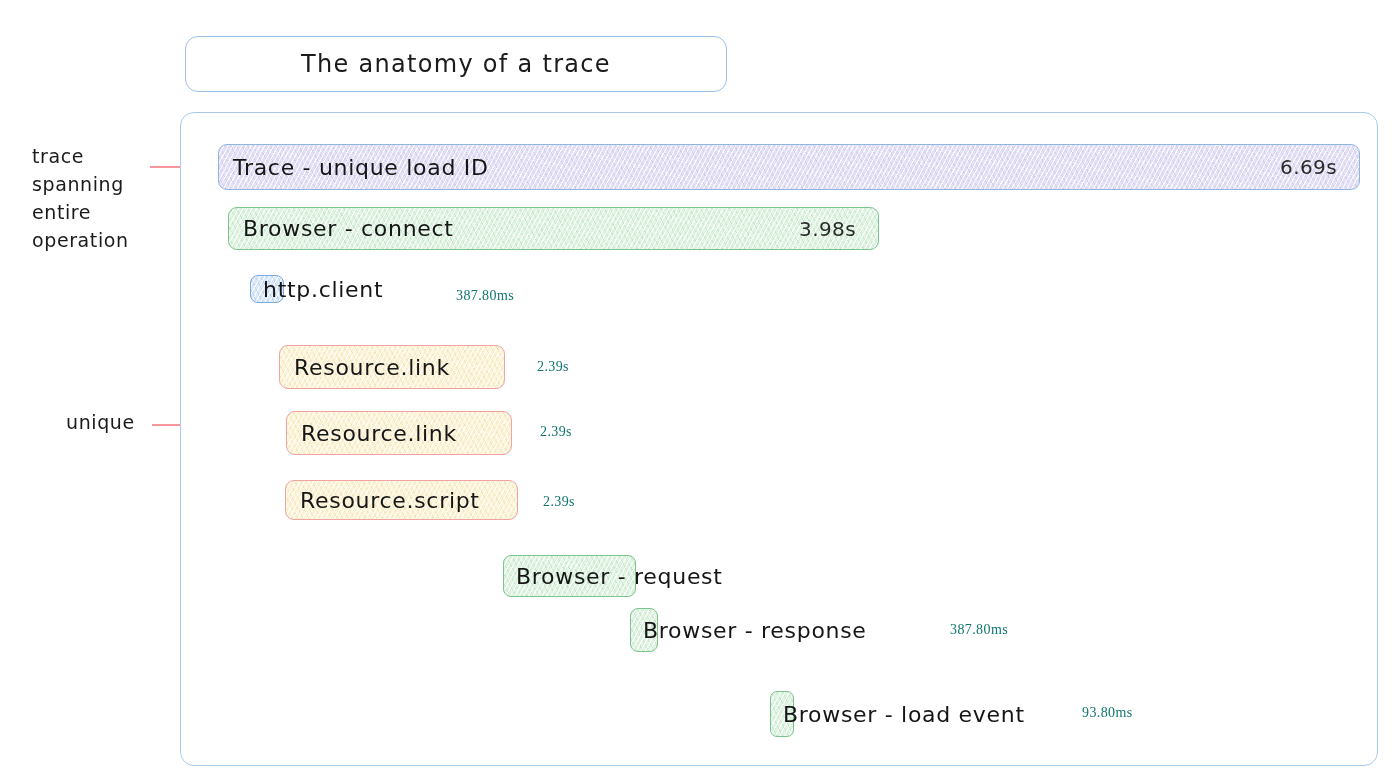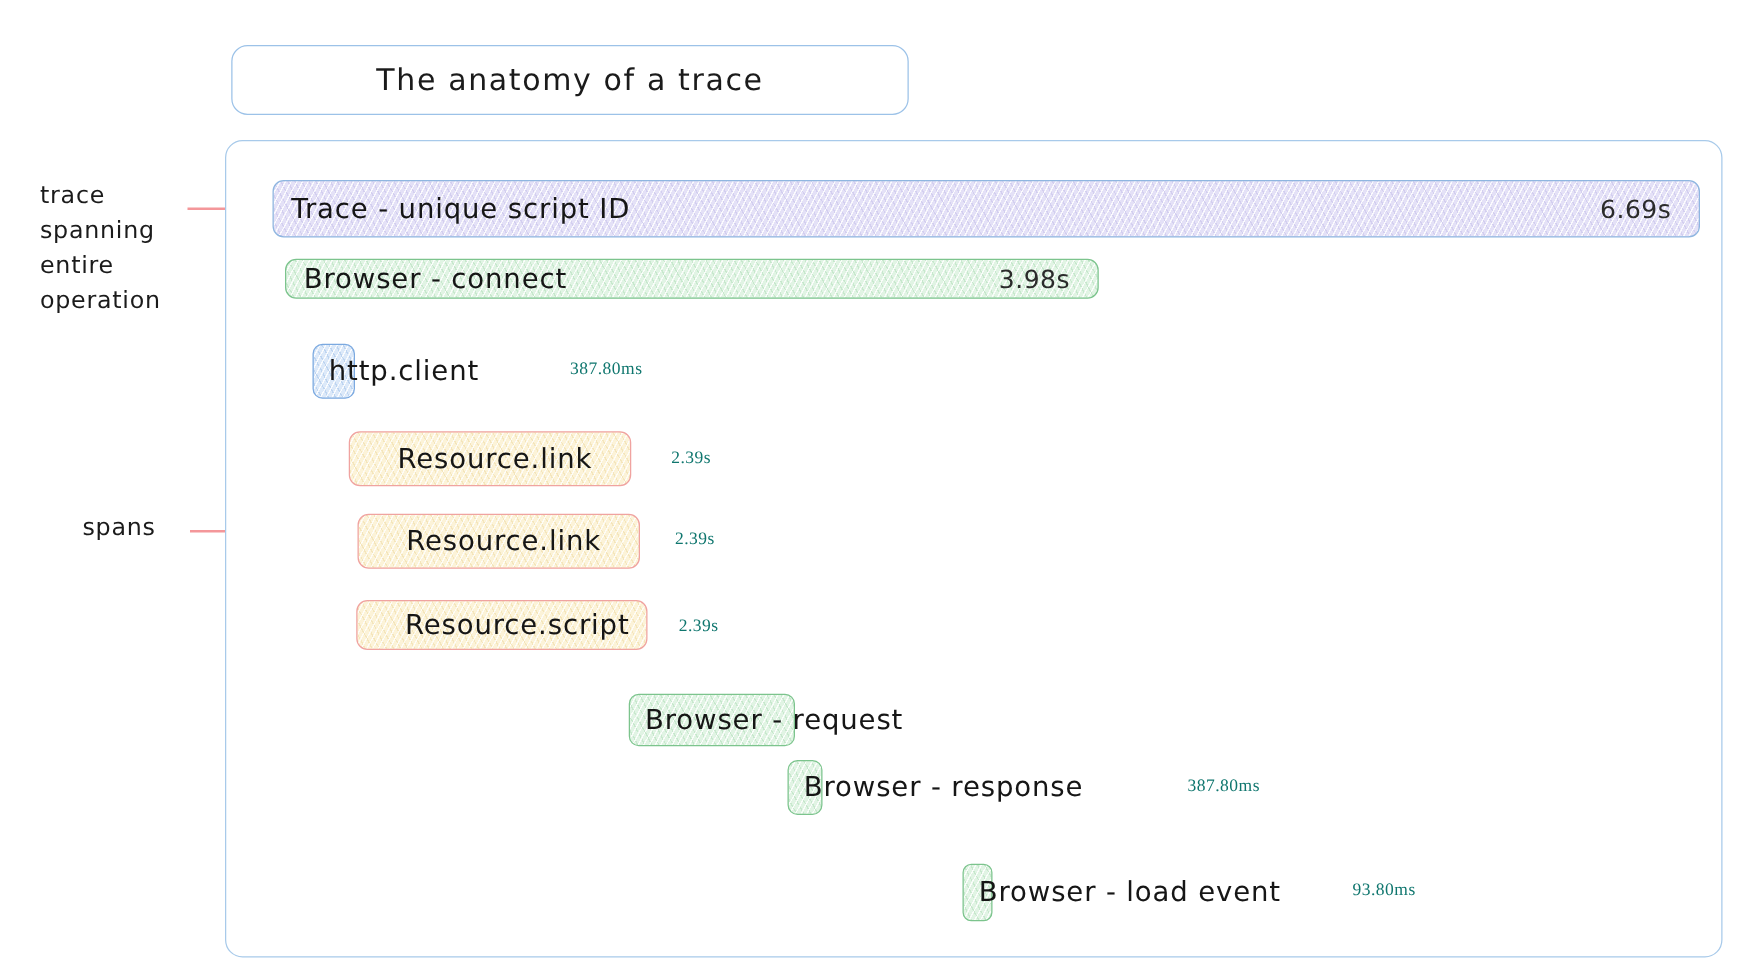--- a/index.html
+++ b/index.html
@@ -135,27 +135,26 @@
       repeating-linear-gradient(118deg, rgba(255,255,255,.85) 0 1px, rgba(255,255,255,0) 1px 4px),
       repeating-linear-gradient(62deg, rgba(120,165,220,.30) 0 1px, rgba(255,255,255,0) 1px 5px);
     border: 1.5px solid #7ba9e0;
   }
   .tex-cream {
     background-color: #fcf3d8;
     background-image:
       repeating-linear-gradient(118deg, rgba(255,255,255,.80) 0 1px, rgba(255,255,255,0) 1px 4px),
       repeating-linear-gradient(62deg, rgba(226,198,122,.30) 0 1px, rgba(255,255,255,0) 1px 5px);
     border: 1.5px solid #f0a3a0;
-    padding-left: 24px;
   }
 
   
   #bar-trace        { left: 218px;  top: 144px; width: 1142px; height: 46px; }
-  #bar-connect      { left: 228px;  top: 207px; width: 651px;  height: 32px; }
-  #bar-httpclient   { left: 250px;  top: 275px; width: 34px;   height: 44px; border-radius: 8px; }
+  #bar-connect      { left: 228px;  top: 207px; width: 651px;  height: 43px; }
+  #bar-httpclient   { left: 250px;  top: 275px; width: 34px;   height: 28px; border-radius: 8px; }
   #bar-res-link-1   { left: 279px;  top: 345px; width: 226px;  height: 44px; }
   #bar-res-link-2   { left: 286px;  top: 411px; width: 226px;  height: 44px; }
   #bar-res-script   { left: 285px;  top: 480px; width: 233px;  height: 40px; }
   #bar-req          { left: 491px;  top: 555px; width: 133px;  height: 42px; border-radius: 8px; margin-left: 12px; }
   #bar-resp         { left: 630px;  top: 608px; width: 28px;   height: 44px; border-radius: 8px; }
   #bar-load         { left: 770px;  top: 691px; width: 24px;   height: 46px; border-radius: 7px; }
 
   
   .bar.overflow { overflow: visible; }
   .bar.overflow .bar-label { padding-left: 12px; }
@@ -168,31 +167,31 @@
   #dur-load       { left: 1082px; top: 705px; }
 </style>
 </head>
 <body>
 
 <div id="title-box">
   <span id="title-text" class="hand">The anatomy of a trace</span>
 </div>
 
 <div id="annot-trace-label" class="annot-label hand">trace spanning entire operation</div>
-<div id="annot-spans-label" class="annot-label hand">spans</div>
+<div id="annot-spans-label" class="annot-label hand">unique</div>
 
 <div id="trace-leader-h" class="leader-h"></div>
 <div id="trace-bracket-v" class="leader-v"></div>
 <div id="spans-leader-h" class="leader-h"></div>
 <div id="spans-bracket-v" class="leader-v"></div>
 
 <div id="trace-container"></div>
 
 <div id="bar-trace" class="bar tex-purple">
-  <span class="bar-label hand">Trace - unique script ID</span>
+  <span class="bar-label hand">Trace - unique load ID</span>
   <span class="dur-in hand">6.69s</span>
 </div>
 
 <div id="bar-connect" class="bar tex-green">
   <span class="bar-label hand">Browser - connect</span>
   <span class="dur-in hand">3.98s</span>
 </div>
 
 <div id="bar-httpclient" class="bar tex-blue overflow">
   <span class="bar-label hand">http.client</span>

